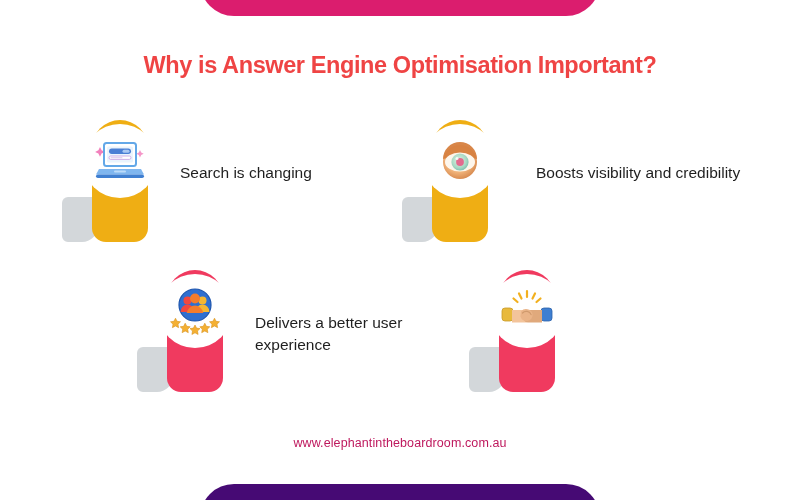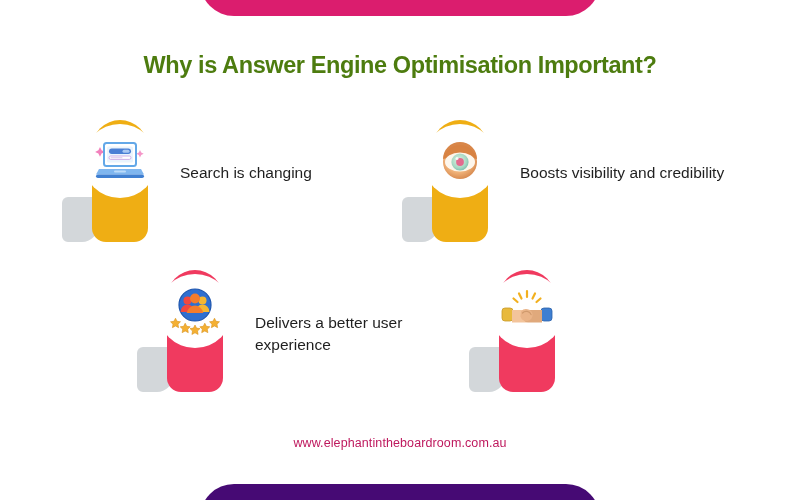--- a/index.html
+++ b/index.html
@@ -36,21 +36,21 @@
 
   
   .page-title {
     position: absolute;
     top: 52px;
     left: 0;
     width: 800px;
     text-align: center;
     font-size: 23.5px;
     font-weight: bold;
-    color: #4d7c0f;
+    color: #ef4444;
     letter-spacing: -0.4px;
     font-family: "Liberation Sans", sans-serif;
   }
 
   
   .grid {
     position: absolute;
     top: 120px;
     left: 0;
     width: 800px;
@@ -60,21 +60,21 @@
     align-items: flex-start;
   }
   .row-one { padding-left: 62px; align-items: center; }
   .row-two { padding-left: 137px; margin-top: 28px; }
 
   .cell {
     display: flex;
     align-items: flex-start;
   }
   .cell-gap-a { width: 340px; }
-  .cell-gap-b { width: 340px; }
+  .cell-gap-b { width: 340px; gap: 16px; }
 
   
   .pill-wrap {
     position: relative;
     width: 96px;
     height: 122px;
     flex: 0 0 auto;
   }
   
   .pill-fold {

